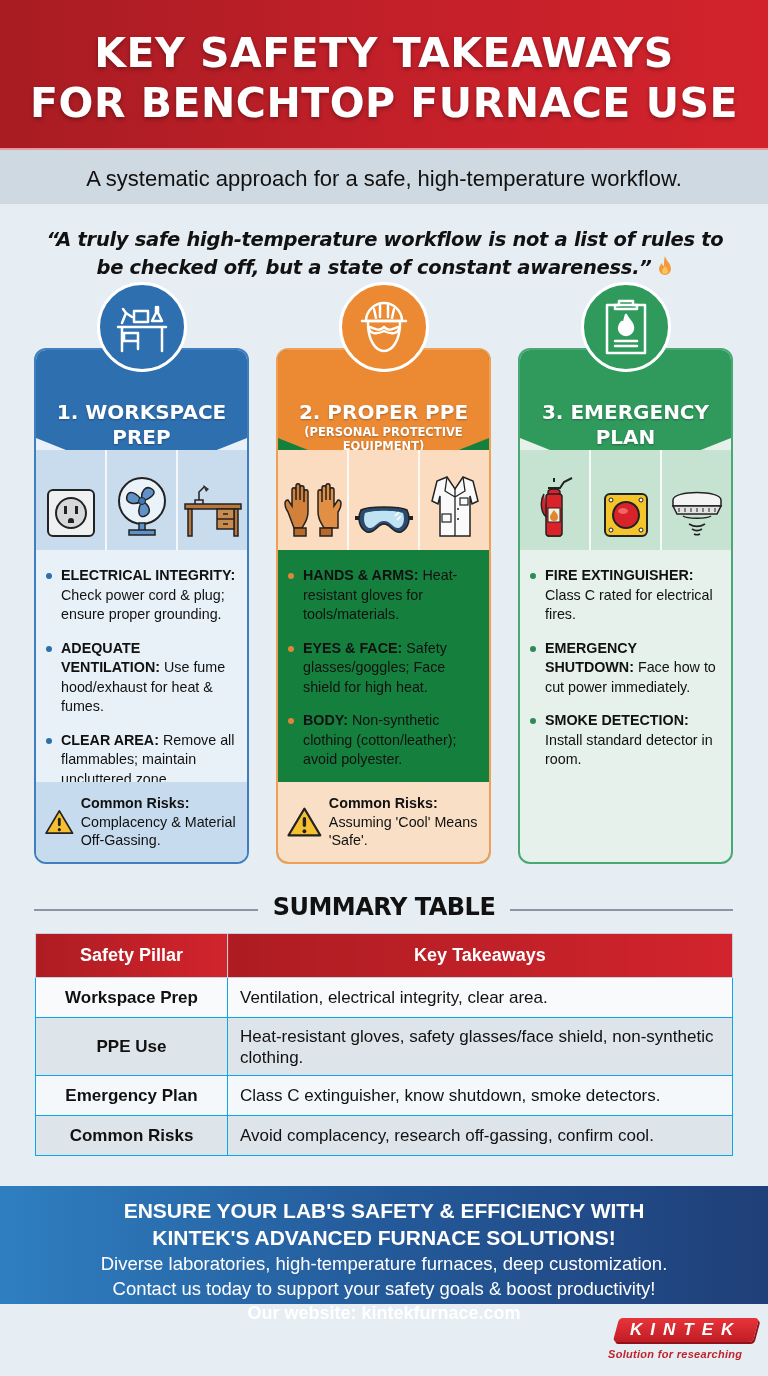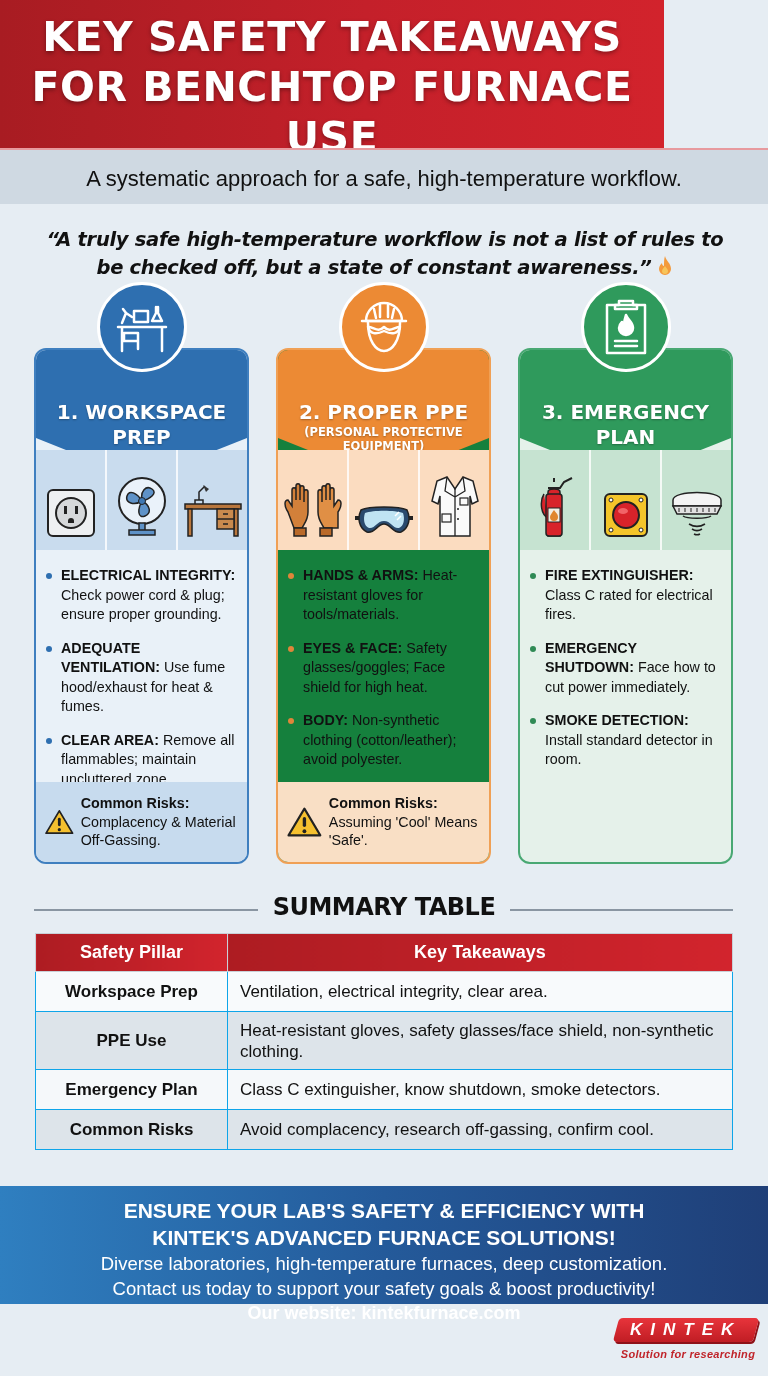--- a/index.html
+++ b/index.html
@@ -1,17 +1,17 @@
 <!DOCTYPE html>
 <html><head>
 <meta charset="utf-8">
 <style>
 *{box-sizing:border-box;margin:0;padding:0}
 body{width:768px;height:1376px;overflow:hidden;font-family:"Liberation Sans",sans-serif;background:#e6edf3;color:#111;position:relative}
-.header{position:absolute;left:0;top:0;width:664px;height:148px;background:linear-gradient(90deg,#a81c22 0%,#c4202a 55%,#d2232c 100%);text-align:center;padding-top:12px}
+.header{position:absolute;left:0;top:0;width:768px;height:148px;background:linear-gradient(90deg,#a81c22 0%,#c4202a 55%,#d2232c 100%);text-align:center;padding-top:28px}
 .header .t{color:#fff;font-family:"DejaVu Sans",sans-serif;font-weight:bold;font-size:41px;line-height:50px;letter-spacing:0.5px;text-shadow:0 2px 4px rgba(0,0,0,.35)}
 .subbar{position:absolute;left:0;top:148px;width:768px;height:56px;background:#cfd9e2;text-align:center;line-height:58px;font-size:22px;color:#111;border-top:2px solid #e79a9e}
 .quote{position:absolute;left:40px;top:226px;width:690px;text-align:center;font-family:"DejaVu Sans",sans-serif;font-style:italic;font-weight:bold;font-size:19.5px;line-height:28px;color:#111;letter-spacing:-0.3px}
 .flame{display:inline-block;width:18px;height:22px;vertical-align:-3px;margin-left:4px}
 
 .card{position:absolute;top:348px;width:215px;height:516px;border-radius:12px;border:2px solid;overflow:hidden}
 .card .hdr{position:absolute;left:0;top:0;width:100%;height:130px}
 .card .hdr svg.band{position:absolute;left:0;top:0;width:100%;height:130px}
 .card .ttl{position:absolute;left:0;top:50px;width:100%;text-align:center;color:#fff;font-family:"DejaVu Sans",sans-serif;font-weight:bold;font-size:20px;line-height:25px;text-shadow:0 1px 2px rgba(0,0,0,.3)}
 .card .ttl small{display:block;font-size:11.5px;line-height:14px}
@@ -25,37 +25,37 @@
 .risk{position:absolute;left:0;bottom:0;width:100%;height:80px;display:flex;align-items:center;padding-left:8px}
 .risk .txt{font-size:14.3px;line-height:18.5px;margin-left:6px}
 .risk .txt b{display:block}
 
 .badge{position:absolute;top:282px;width:90px;height:90px;border-radius:50%;border:3px solid #fff;display:flex;align-items:center;justify-content:center;z-index:3}
 
 .sumtitle{position:absolute;left:0;top:893px;width:768px;text-align:center}
 .sumtitle .line{position:absolute;top:16px;height:1.5px;background:#8a96a2}
 .sumtitle .lbl{font-family:"DejaVu Sans",sans-serif;font-weight:bold;font-size:24px;letter-spacing:-0.5px;color:#111}
 table{position:absolute;left:35px;top:933px;width:698px;border-collapse:collapse;font-size:17px}
-th{background:linear-gradient(90deg,#ad1c22,#d2242d);color:#fff;height:38px;font-weight:bold;font-size:18px;border:1px solid #c9d0d7}
+th{background:linear-gradient(90deg,#ad1c22,#d2242d);color:#fff;height:44px;font-weight:bold;font-size:18px;border:1px solid #c9d0d7}
 td{border:1px solid #0ea5e9;padding:0 12px;height:40px;color:#111}
 td.p{text-align:center;font-weight:bold;width:192px}
 tr.r1 td{background:#f8fafc}
 tr.r2 td{background:#dde4ea;height:58px;line-height:21px}
 tr.r3 td{background:#f5f8fa}
 tr.r4 td{background:#dde4ea}
 
 .cta{position:absolute;left:0;top:1186px;width:768px;height:118px;background:linear-gradient(90deg,#2f7fc0 0%,#245a9a 50%,#1f3f78 100%);text-align:center;color:#fff;padding-top:11px}
 .cta .h{font-weight:bold;font-size:21px;line-height:27px}
 .cta .p{font-size:18.5px;line-height:25px}
 .cta .w{font-weight:bold;font-size:18px;line-height:25px}
 .tab{position:absolute;left:598px;top:1316px;width:170px;height:60px;background:#e6edf3;border-top-left-radius:14px}
 .tabcut{position:absolute;left:580px;top:1304px;width:40px;height:20px;background:#e6edf3;transform:skewX(-35deg);border-top-left-radius:8px}
 .logo{position:absolute;left:616px;top:1318px;width:140px;height:24px;background:linear-gradient(#e8343b,#c01d24);transform:skewX(-15deg);border-radius:4px;box-shadow:2px 2px 0 #8e1218;display:flex;align-items:center;justify-content:center}
 .logo span{color:#fff;font-weight:bold;font-style:italic;font-size:17px;letter-spacing:8px;transform:skewX(15deg)}
-.slogan{position:absolute;left:608px;top:1348px;width:160px;text-align:center;color:#c0242a;font-weight:bold;font-style:italic;font-size:11px;letter-spacing:0.3px}
+.slogan{position:absolute;left:608px;top:1348px;width:160px;text-align:left;color:#c0242a;font-weight:bold;font-style:italic;font-size:11px;letter-spacing:0.3px}
 </style>
 </head>
 <body>
 
 <div class="header">
   <div class="t">KEY SAFETY TAKEAWAYS</div>
   <div class="t">FOR BENCHTOP FURNACE USE</div>
 </div>
 <div class="subbar">A systematic approach for a safe, high-temperature workflow.</div>
 

